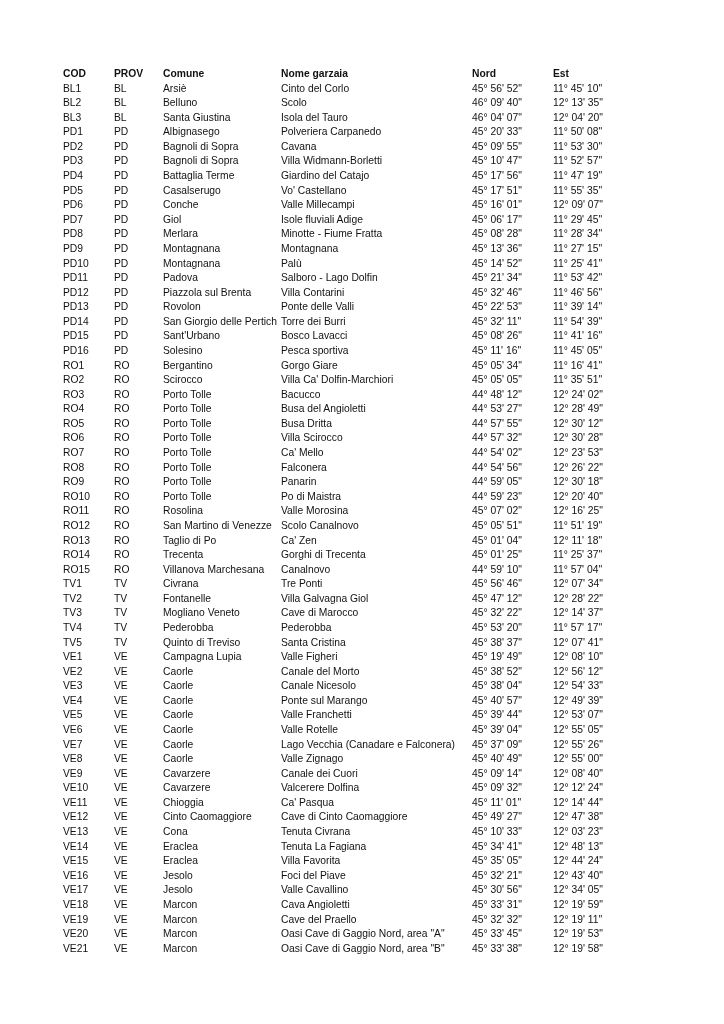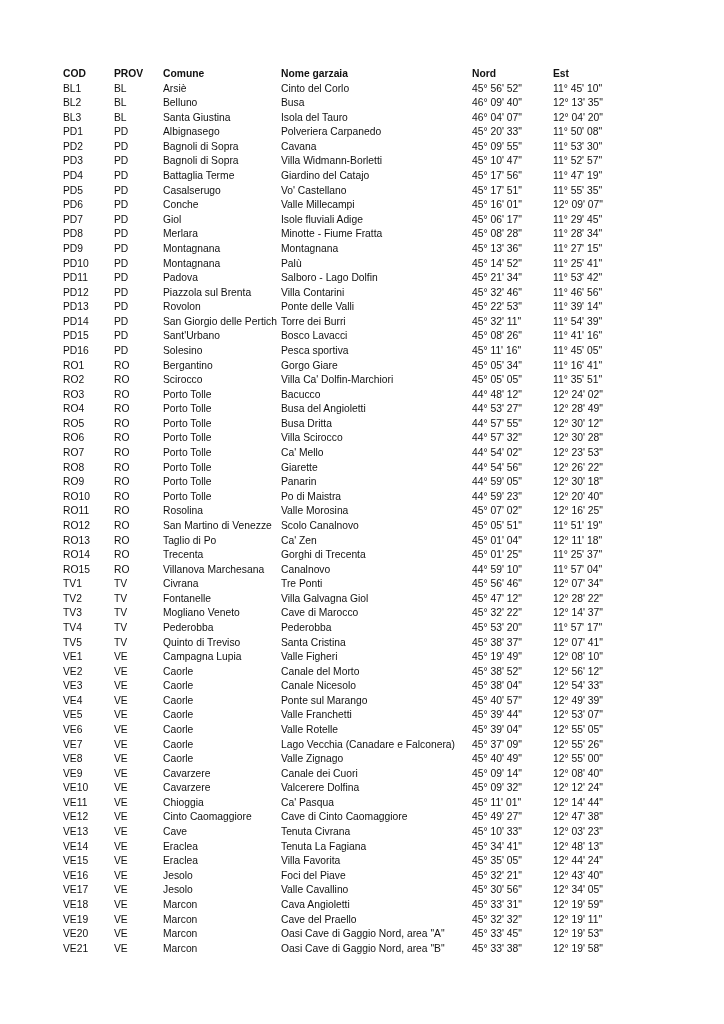--- a/index.html
+++ b/index.html
@@ -35,21 +35,21 @@
         <span class="c-prov">BL</span>
         <span class="c-com">Arsiè</span>
         <span class="c-nome">Cinto del Corlo</span>
         <span class="c-nord">45° 56' 52"</span>
         <span class="c-est val">11° 45' 10"</span>
       </div>
       <div class="row">
         <span class="c-cod">BL2</span>
         <span class="c-prov">BL</span>
         <span class="c-com">Belluno</span>
-        <span class="c-nome">Busa</span>
+        <span class="c-nome">Scolo</span>
         <span class="c-nord">46° 09' 40"</span>
         <span class="c-est val">12° 13' 35"</span>
       </div>
       <div class="row">
         <span class="c-cod">BL3</span>
         <span class="c-prov">BL</span>
         <span class="c-com">Santa Giustina</span>
         <span class="c-nome">Isola del Tauro</span>
         <span class="c-nord">46° 04' 07"</span>
         <span class="c-est val">12° 04' 20"</span>
@@ -235,21 +235,21 @@
         <span class="c-prov">RO</span>
         <span class="c-com">Porto Tolle</span>
         <span class="c-nome">Ca' Mello</span>
         <span class="c-nord">44° 54' 02"</span>
         <span class="c-est val">12° 23' 53"</span>
       </div>
       <div class="row">
         <span class="c-cod">RO8</span>
         <span class="c-prov">RO</span>
         <span class="c-com">Porto Tolle</span>
-        <span class="c-nome">Giarette</span>
+        <span class="c-nome">Falconera</span>
         <span class="c-nord">44° 54' 56"</span>
         <span class="c-est val">12° 26' 22"</span>
       </div>
       <div class="row">
         <span class="c-cod">RO9</span>
         <span class="c-prov">RO</span>
         <span class="c-com">Porto Tolle</span>
         <span class="c-nome">Panarin</span>
         <span class="c-nord">44° 59' 05"</span>
         <span class="c-est val">12° 30' 18"</span>
@@ -434,21 +434,21 @@
         <span class="c-cod">VE12</span>
         <span class="c-prov">VE</span>
         <span class="c-com">Cinto Caomaggiore</span>
         <span class="c-nome">Cave di Cinto Caomaggiore</span>
         <span class="c-nord">45° 49' 27"</span>
         <span class="c-est val">12° 47' 38"</span>
       </div>
       <div class="row">
         <span class="c-cod">VE13</span>
         <span class="c-prov">VE</span>
-        <span class="c-com">Cave</span>
+        <span class="c-com">Cona</span>
         <span class="c-nome">Tenuta Civrana</span>
         <span class="c-nord">45° 10' 33"</span>
         <span class="c-est val">12° 03' 23"</span>
       </div>
       <div class="row">
         <span class="c-cod">VE14</span>
         <span class="c-prov">VE</span>
         <span class="c-com">Eraclea</span>
         <span class="c-nome">Tenuta La Fagiana</span>
         <span class="c-nord">45° 34' 41"</span>

